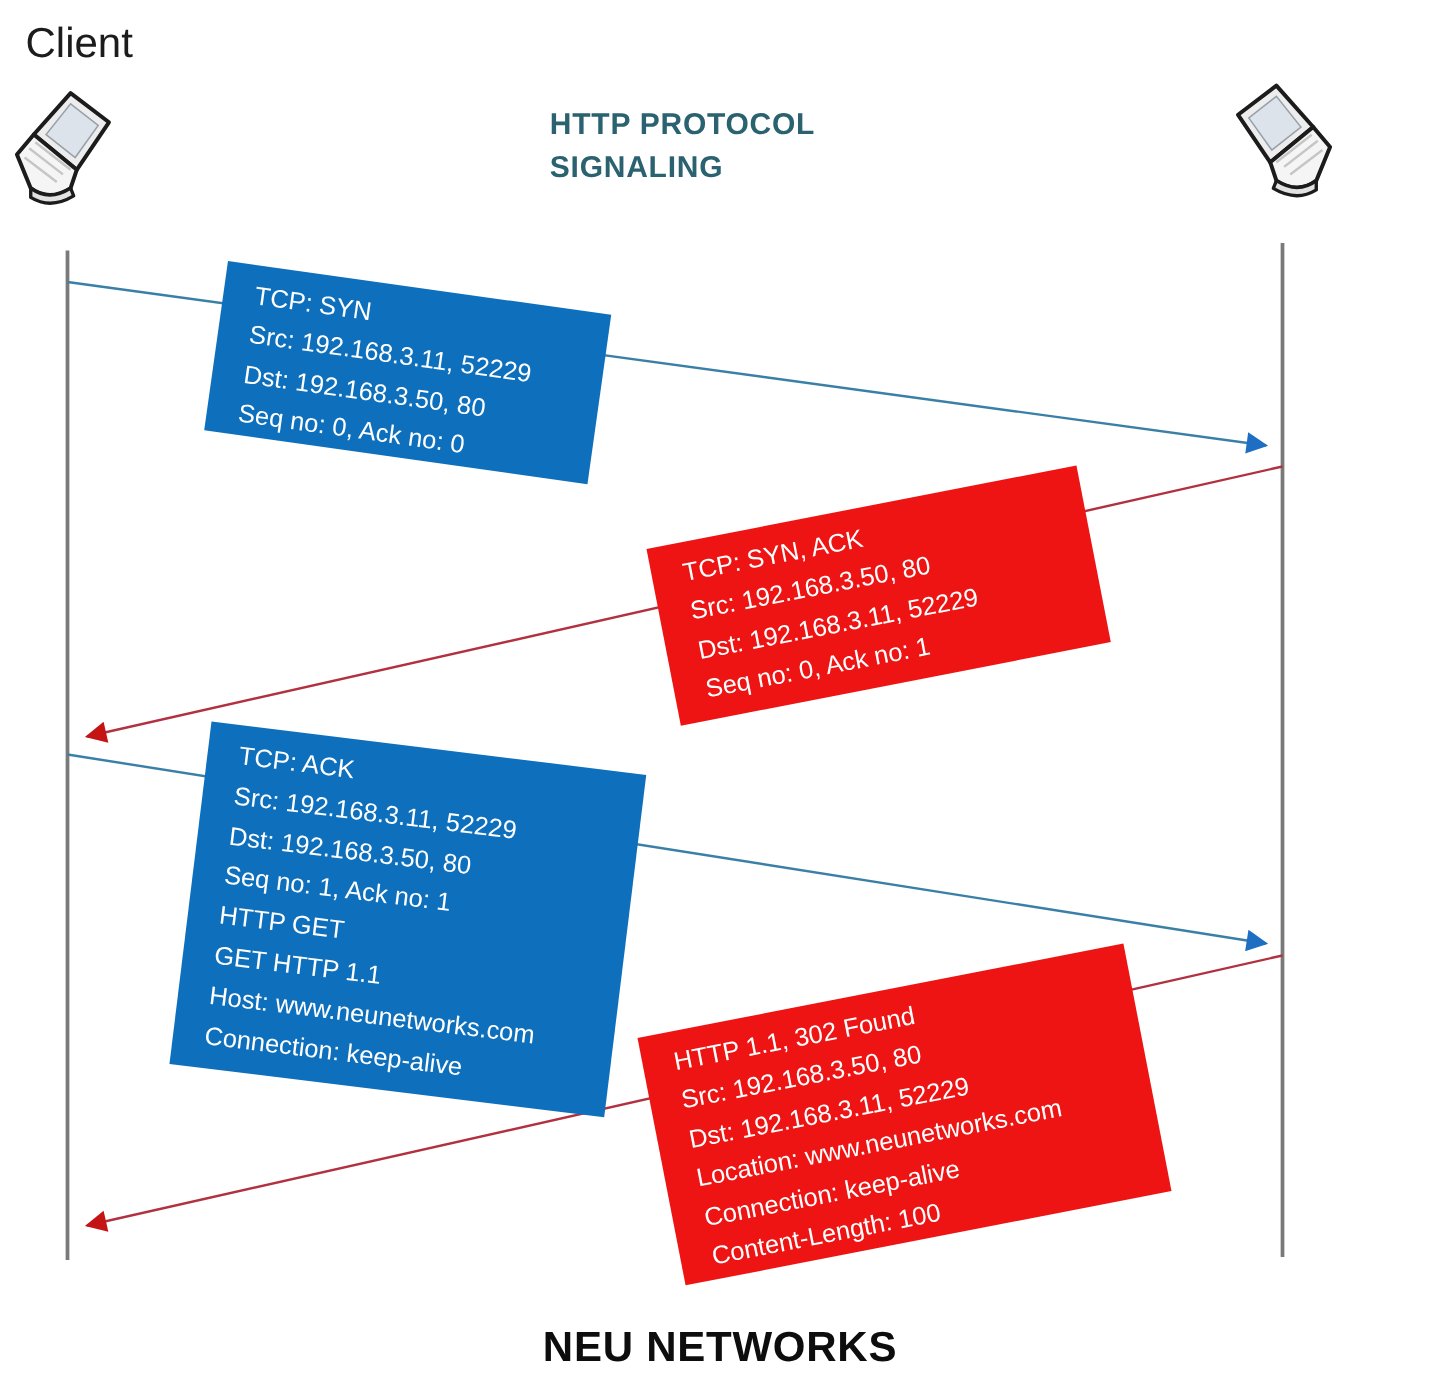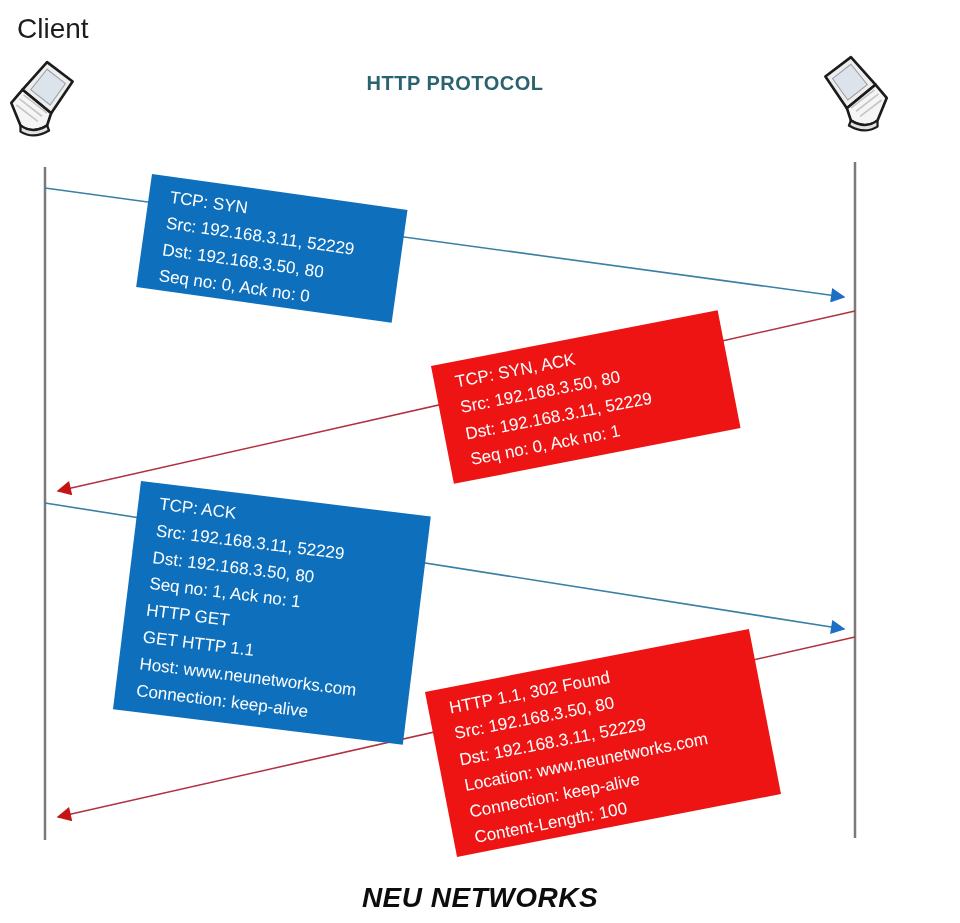--- a/index.html
+++ b/index.html
@@ -63,21 +63,20 @@
   .footer-brand {
     position: absolute;
     z-index: 3;
     left: 0; top: 882px;
     width: 100%;
     text-align: center;
     font-size: 28px;
     font-weight: bold;
     color: #0d0d0d;
     letter-spacing: 0.5px;
-    font-style: italic;
   }
 </style>
 </head>
 <body>
 
 <div class="canvas">
 
   <svg class="wires" viewBox="0 0 960 923" xmlns="http://www.w3.org/2000/svg">
     <defs>
       <marker id="head-blue" viewBox="0 0 10 10" refX="9" refY="5" markerWidth="11" markerHeight="9" orient="auto">
@@ -110,20 +109,21 @@
   <svg class="laptop server" viewBox="0 0 70 90" xmlns="http://www.w3.org/2000/svg">
     <polygon points="38,4 63,23 42,54 14,31" fill="#ededed" stroke="#1c1c1c" stroke-width="2.6" stroke-linejoin="round"></polygon>
     <polygon points="38,11 56,25 41,46 22,31" fill="#dce3eb" stroke="#98a0aa" stroke-width="1"></polygon>
     <path d="M14,31 L42,54 L38,66 Q24,75 12,66 L3,44 Z" fill="#f5f5f5" stroke="#1c1c1c" stroke-width="2.6" stroke-linejoin="round"></path>
     <path d="M11,40 L33,57 M15,36 L38,54 M8,46 L29,62" stroke="#c6c6c6" stroke-width="1.6" fill="none"></path>
     <path d="M38,66 Q24,75 12,66 L12,72 Q25,80 40,71 Z" fill="#e2e2e2" stroke="#1c1c1c" stroke-width="2.2" stroke-linejoin="round"></path>
   </svg>
 
   <div class="diagram-title" style="color: rgb(43, 98, 112);">
     <div>HTTP PROTOCOL</div>
+    <div>SIGNALING</div>
   </div>
 
   <div class="msg-box msg-1" style="background-color: rgb(14, 112, 188);">
     <div class="msg-line">TCP: SYN</div>
     <div class="msg-line">Src: 192.168.3.11, 52229</div>
     <div class="msg-line">Dst: 192.168.3.50, 80</div>
     <div class="msg-line">Seq no: 0, Ack no: 0</div>
   </div>
 
   <div class="msg-box msg-2" style="background-color: rgb(238, 20, 20);">

